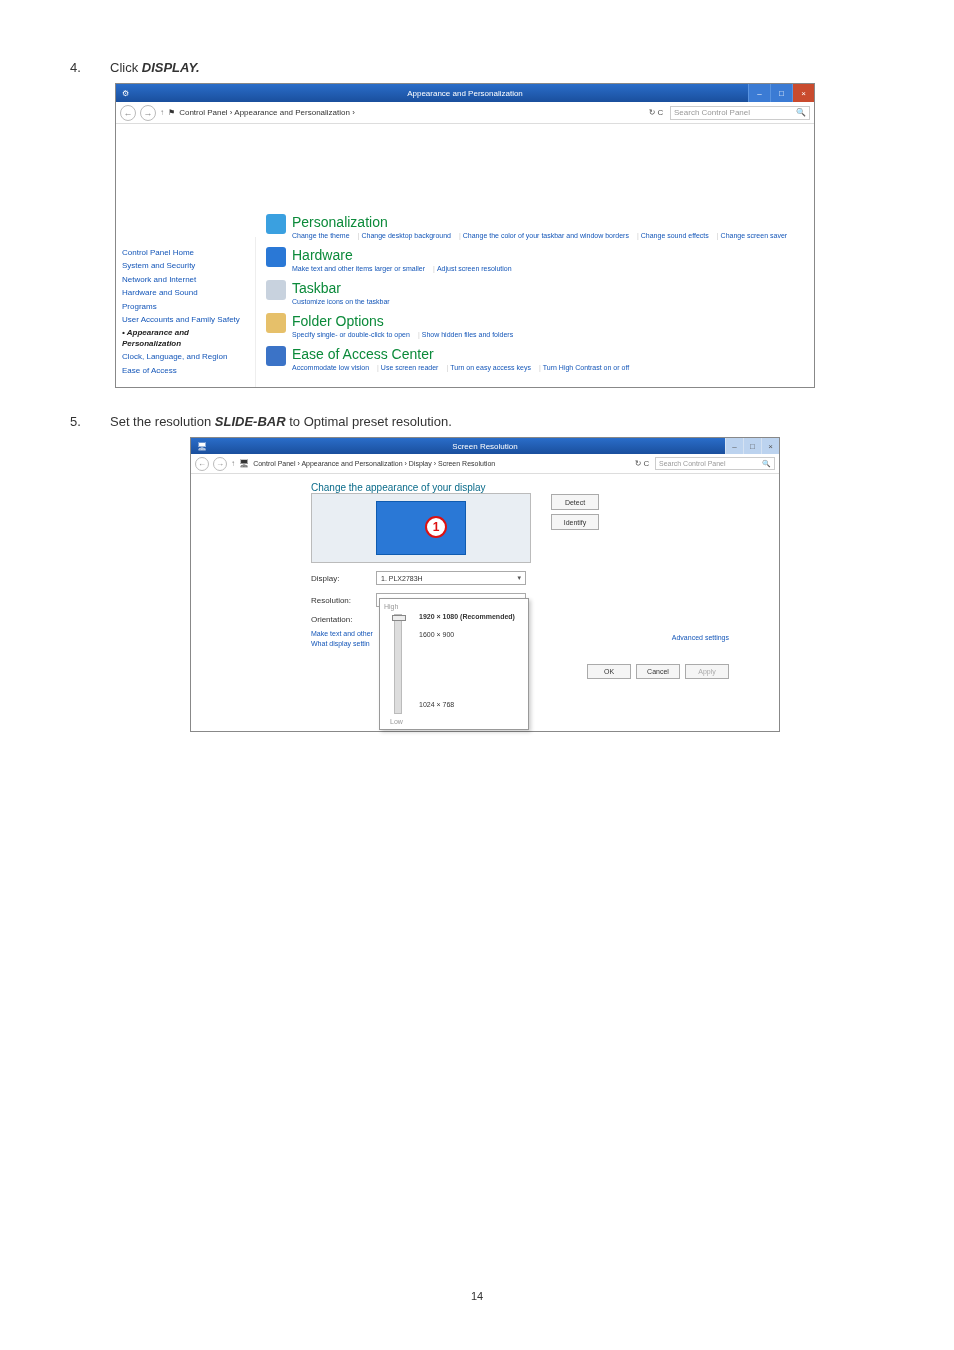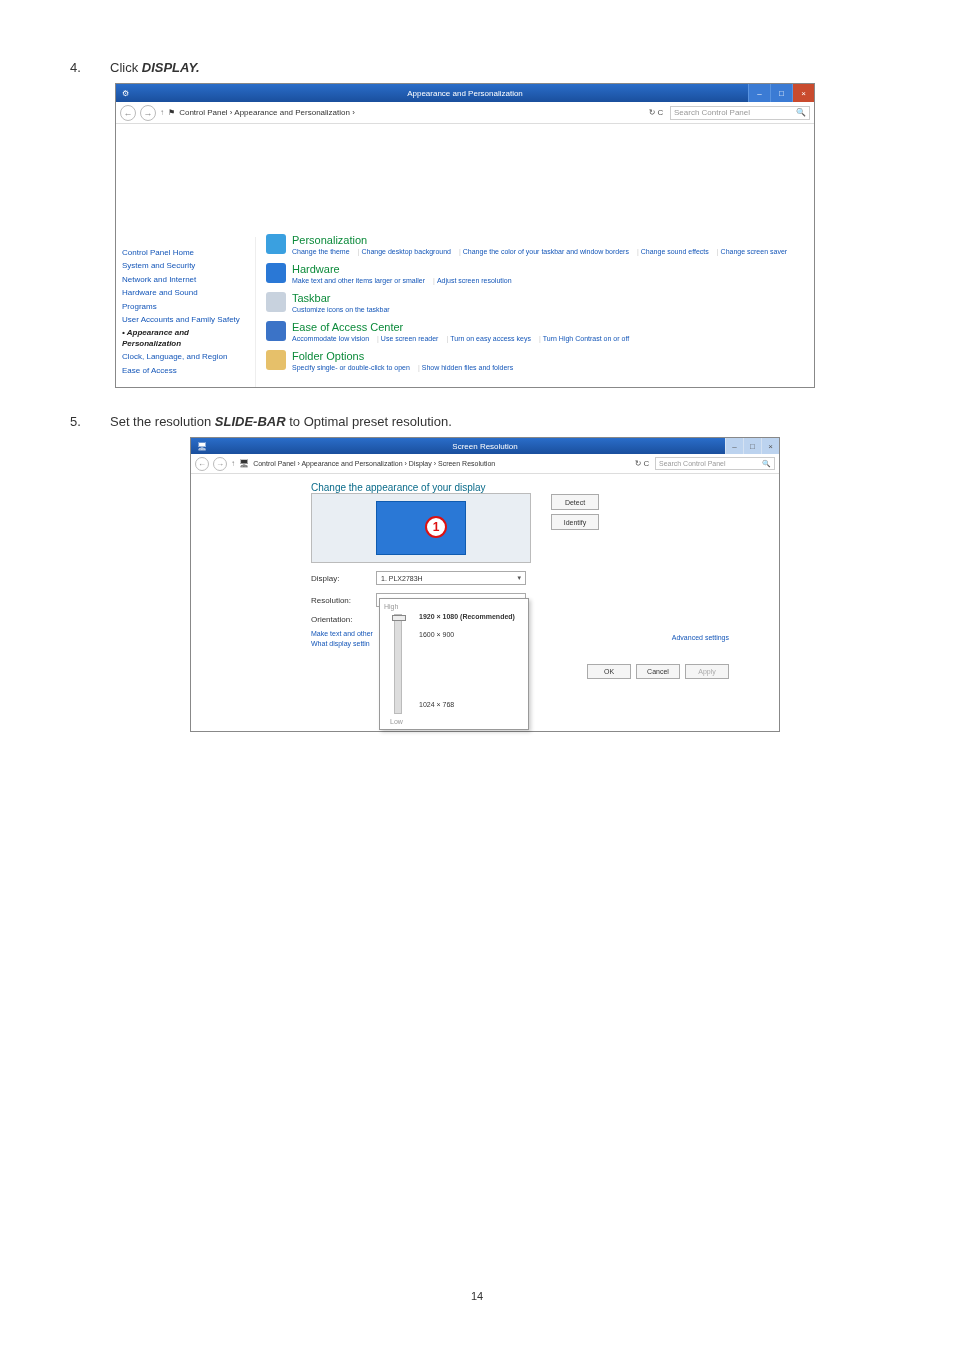--- a/index.html
+++ b/index.html
@@ -41,21 +41,21 @@
   .s1 .refresh { width:20px; font-size:8px; color:#555; text-align:center;}
   .s1 .search { width:140px; height:14px; border:1px solid #ccc; font-size:8px; color:#999; padding:0 3px; display:flex;align-items:center; justify-content:space-between;}
   .s1 .body { display:flex; height:calc(100% - 40px);align-items:flex-end;}
   .s1 .sidebar { width:140px; padding:8px 6px; border-right:1px solid #eee;}
   .s1 .sidebar a { display:block; color:#1456b8; text-decoration:none; margin:3px 0; font-size:8px; line-height:1.3;}
   .s1 .sidebar .hdr { color:#1456b8; }
   .s1 .sidebar .active { color:#222; font-weight:bold;}
   .s1 .main { flex:1; padding:8px 10px;}
   .s1 .cat { display:flex; gap:6px; margin-bottom:8px;}
   .s1 .cat-icon { width:20px; height:20px; flex-shrink:0; border-radius:3px;}
-  .s1 .cat-body .cat-title { color:#0b8a3a; font-size:11px; margin-bottom:2px;}
+  .s1 .cat-body .cat-title { color:#0b8a3a; font-size:14px; margin-bottom:2px;}
   .s1 .cat-links { font-size:7px; }
   .s1 .cat-links span { color:#1456b8; margin-right:6px;}
   .s1 .cat-links .sep { color:#ccc; margin:0 2px;}
 
   
   .s2 { width: 590px; height: 295px; margin-left: 130px;}
   .s2 .titlebar { height:16px; background:linear-gradient(#2a6dc9,#1a4f9d); color:#fff; font-size:8px; position:relative; display:flex; align-items:center; padding-left:6px;}
   .s2 .titlebar .title-center { position:absolute; left:0; right:0; text-align:center;}
   .s2 .titlebar .win-btns { position:absolute; right:0; top:0; height:16px; display:flex;}
   .s2 .titlebar .wbtn { width:18px; height:16px; background:#bcd3ef; border-left:1px solid #d5e2f2; display:flex;align-items:center;justify-content:center; color:#555;}
@@ -153,31 +153,31 @@
             </div>
           </div>
           <div class="cat">
             <div class="cat-icon" style="background: rgb(200, 210, 222);"></div>
             <div class="cat-body">
               <div class="cat-title">Taskbar</div>
               <div class="cat-links"><span>Customize icons on the taskbar</span></div>
             </div>
           </div>
           <div class="cat">
+            <div class="cat-icon" style="background: rgb(230, 192, 106);"></div>
+            <div class="cat-body">
+              <div class="cat-title">Folder Options</div>
+              <div class="cat-links"><span>Specify single- or double-click to open</span><span class="sep">|</span><span>Show hidden files and folders</span></div>
+            </div>
+          </div>
+          <div class="cat">
             <div class="cat-icon" style="background: rgb(59, 115, 199);"></div>
             <div class="cat-body">
               <div class="cat-title">Ease of Access Center</div>
               <div class="cat-links"><span>Accommodate low vision</span><span class="sep">|</span><span>Use screen reader</span><span class="sep">|</span><span>Turn on easy access keys</span><span class="sep">|</span><span>Turn High Contrast on or off</span></div>
-            </div>
-          </div>
-          <div class="cat">
-            <div class="cat-icon" style="background: rgb(230, 192, 106);"></div>
-            <div class="cat-body">
-              <div class="cat-title">Folder Options</div>
-              <div class="cat-links"><span>Specify single- or double-click to open</span><span class="sep">|</span><span>Show hidden files and folders</span></div>
             </div>
           </div>
         </div>
     </div>
   </div>
 
   <div class="step" style="margin-top:26px;">
     <div class="step-num">5.</div>
     <div class="step-text">
       <span>Set the resolution </span><b>SLIDE-BAR</b><span> to Optimal preset resolution.</span>

